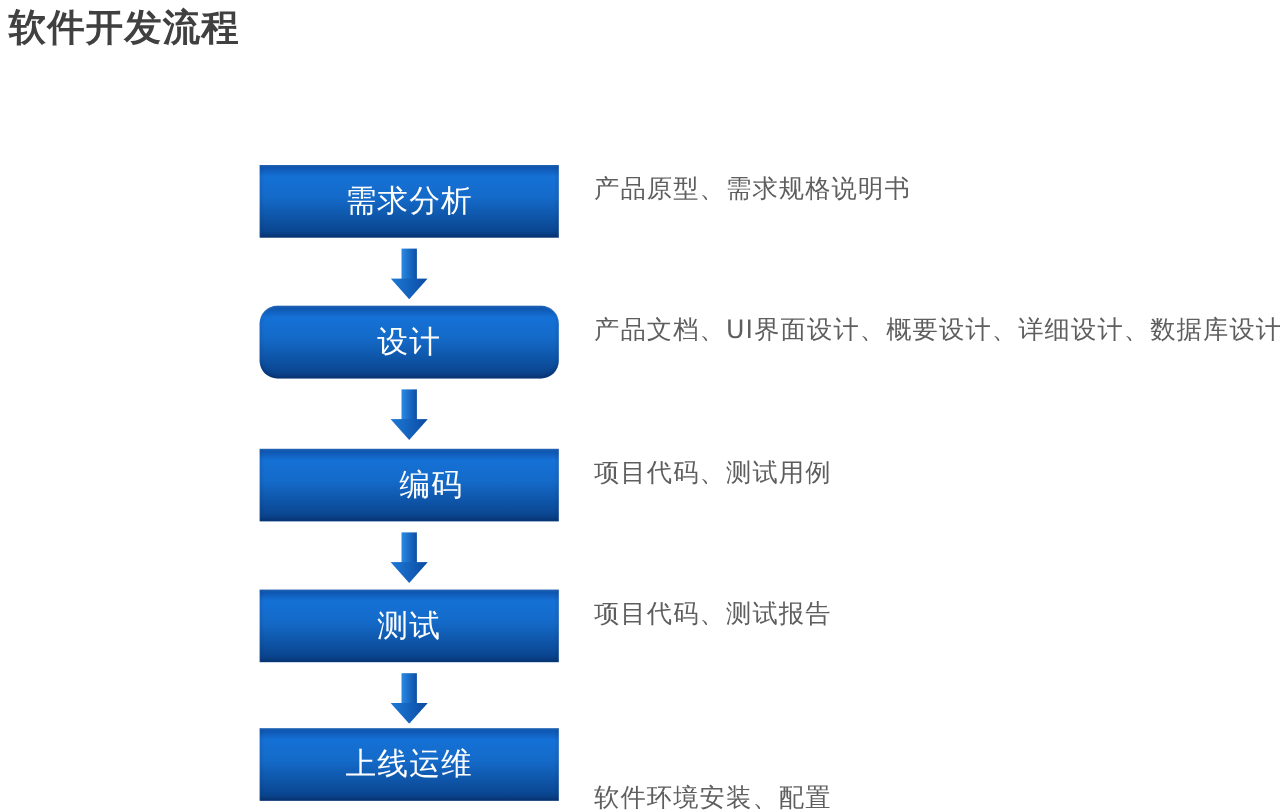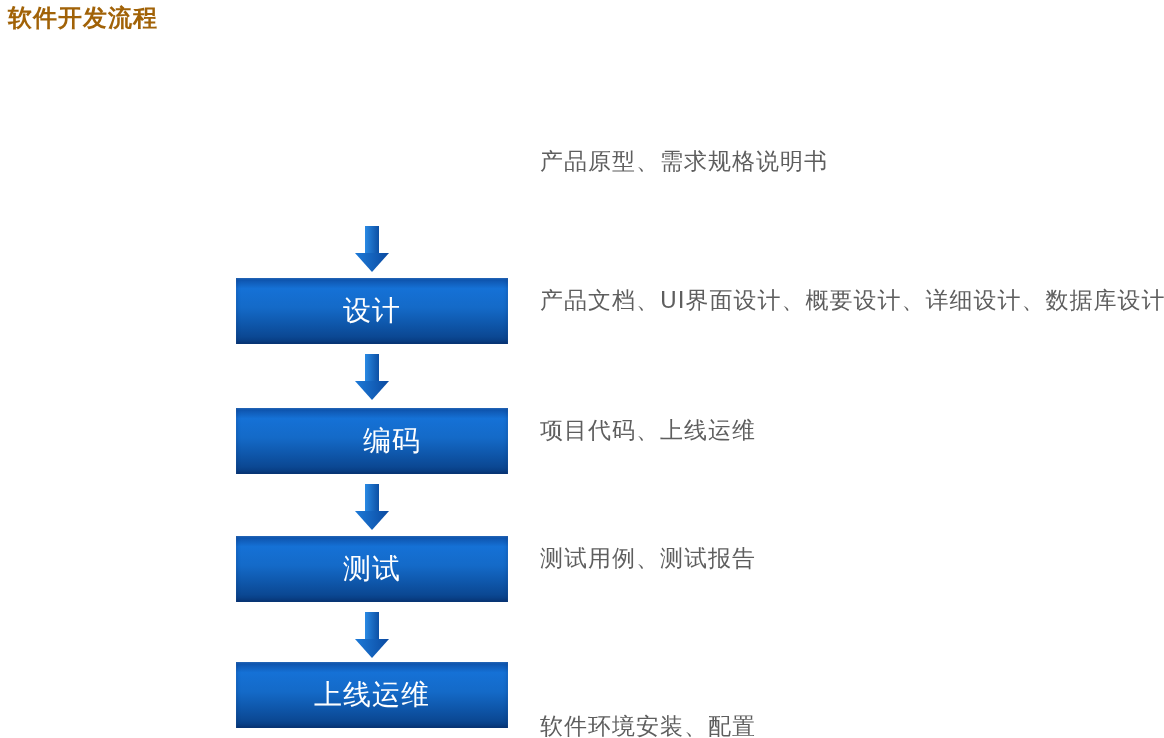--- a/index.html
+++ b/index.html
@@ -7,21 +7,21 @@
   body {
     font-family: "DejaVu Sans", "Liberation Sans", sans-serif;
     width: 1164px; height: 738px; position: relative; overflow: hidden;
   }
   .canvas {
     position: absolute; left: 0; top: 0; width: 1164px; height: 738px;
     background: #ffffff;
   }
   .page-title {
     position: absolute; left: 8px; top: 2px;
-    font-size: 24px; font-weight: 700; color: #a16207;
+    font-size: 34px; font-weight: 700; color: #404040;
     letter-spacing: 1px; white-space: nowrap;
   }
   .step-box {
     position: absolute; left: 236px; width: 272px; height: 66px;
     display: flex; align-items: center; justify-content: center;
     background: linear-gradient(180deg,
       #0d4fa6 0%, #1571d6 16%, #146ac8 45%, #0e55a8 72%, #093f85 100%);
     box-shadow: inset 0 1px 2px rgba(120,190,255,0.25), inset 0 -2px 4px rgba(0,10,50,0.30);
   }
   .step-label {
@@ -38,68 +38,71 @@
   .arrow .stem {
     position: absolute; left: 10px; top: 0; width: 14px; height: 28px;
     background: linear-gradient(90deg, #2a8ae4, #0c4fa4);
   }
   .arrow .head {
     position: absolute; left: 0; top: 27px; width: 34px; height: 19px;
     background: linear-gradient(90deg, #1d7ad8, #0b4aa0);
     clip-path: polygon(0 0, 100% 0, 50% 100%);
   }
   
-  .box-0 { top: 150px; } .desc-0 { top: 146px; }
-  .box-1 { top: 278px; } .desc-1 { top: 285px; }
+  .box-0 { top: 150px; } .desc-0 { top: 157px; }
+  .box-1 { top: 278px; border-radius: 16px; } .desc-1 { top: 285px; }
   .box-2 { top: 408px; padding-left: 40px; } .desc-2 { top: 415px; }
   .box-3 { top: 536px; } .desc-3 { top: 543px; }
   .box-4 { top: 662px; text-align: center; } .desc-4 { top: 669px; margin-top: 42px; }
   .arrow-0 { top: 226px; }
   .arrow-1 { top: 354px; }
   .arrow-2 { top: 484px; }
   .arrow-3 { top: 612px; }
 </style>
 </head>
 <body>
 
 <div class="canvas">
 
   <div class="page-title">软件开发流程</div>
 
+  <div class="step-box box-0">
+    <span class="step-label">需求分析</span>
+  </div>
   <div class="step-desc desc-0">产品原型、需求规格说明书</div>
 
   <div class="arrow arrow-0">
     <div class="stem"></div>
     <div class="head"></div>
   </div>
 
   <div class="step-box box-1">
     <span class="step-label">设计</span>
   </div>
   <div class="step-desc desc-1">产品文档、UI界面设计、概要设计、详细设计、数据库设计</div>
 
   <div class="arrow arrow-1">
     <div class="stem"></div>
     <div class="head"></div>
   </div>
 
   <div class="step-box box-2">
     <span class="step-label">编码</span>
   </div>
-  <div class="step-desc desc-2">项目代码、上线运维</div>
+  <div class="step-desc desc-2">项目代码、测试用例</div>
 
   <div class="arrow arrow-2">
     <div class="stem"></div>
     <div class="head"></div>
   </div>
 
   <div class="step-box box-3">
     <span class="step-label">测试</span>
   </div>
-  <div class="step-desc desc-3">测试用例、测试报告</div>
+  <div class="step-desc desc-3">项目代码、测试报告</div>
 
   <div class="arrow arrow-3">
     <div class="stem"></div>
     <div class="head"></div>
   </div>
 
   <div class="step-box box-4">
     <span class="step-label">上线运维</span>
   </div>
   <div class="step-desc desc-4">软件环境安装、配置</div>

